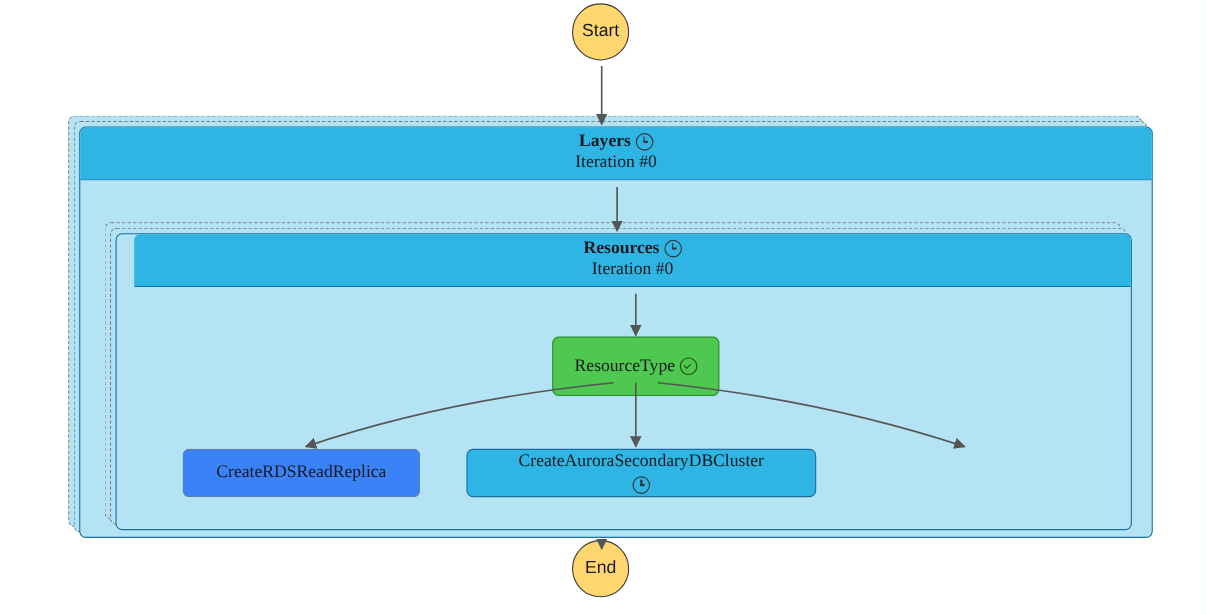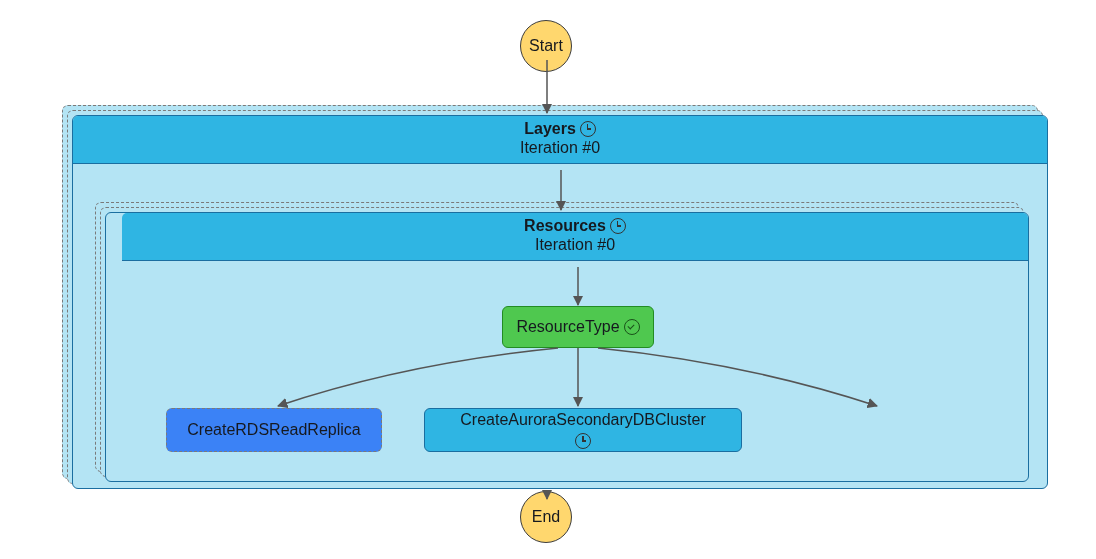--- a/index.html
+++ b/index.html
@@ -45,20 +45,21 @@
     position: absolute;
     left: 72px;
     top: 115px;
     width: 976px;
     height: 374px;
     border: 1.5px solid #1a6ea0;
     border-radius: 6px;
     background: #b4e4f4;
     box-sizing: border-box;
     overflow: visible;
+    font-family: Liberation Serif, serif;
   }
 
   .outer-header {
     background: #2fb5e3;
     border-bottom: 1px solid #1a6ea0;
     border-radius: 5px 5px 0 0;
     text-align: center;
     padding: 4px 0 6px 0;
     position: relative;
   }
@@ -103,21 +104,21 @@
     padding: 4px 0 6px 0;
     margin-left: 16px;
   }
 
   
   .rtype {
     position: absolute;
     left: 396px;
     top: 93px;
     width: 152px;
-    height: 42px;
+    height: 54px;
     background: #4fc84f;
     border: 1.5px solid #238b23;
     border-radius: 6px;
     display: flex;
     align-items: center;
     justify-content: center;
     gap: 4px;
     box-sizing: border-box;
   }
 
@@ -195,21 +196,21 @@
 
   svg.connectors {
     position: absolute;
     left: 0; top: 0;
     pointer-events: none;
   }
 </style>
 </head>
 <body>
 
-<div class="circle" style="left:520px; top:20px;align-items:center;">
+<div class="circle" style="left:520px; top:3px;align-items:center;">
   <span>Start</span>
 </div>
 
 <div class="circle" style="left:520px; top:491px;">
   <span>End</span>
 </div>
 
 <div class="outer-stack2"></div>
 <div class="outer-stack1"></div>
 

